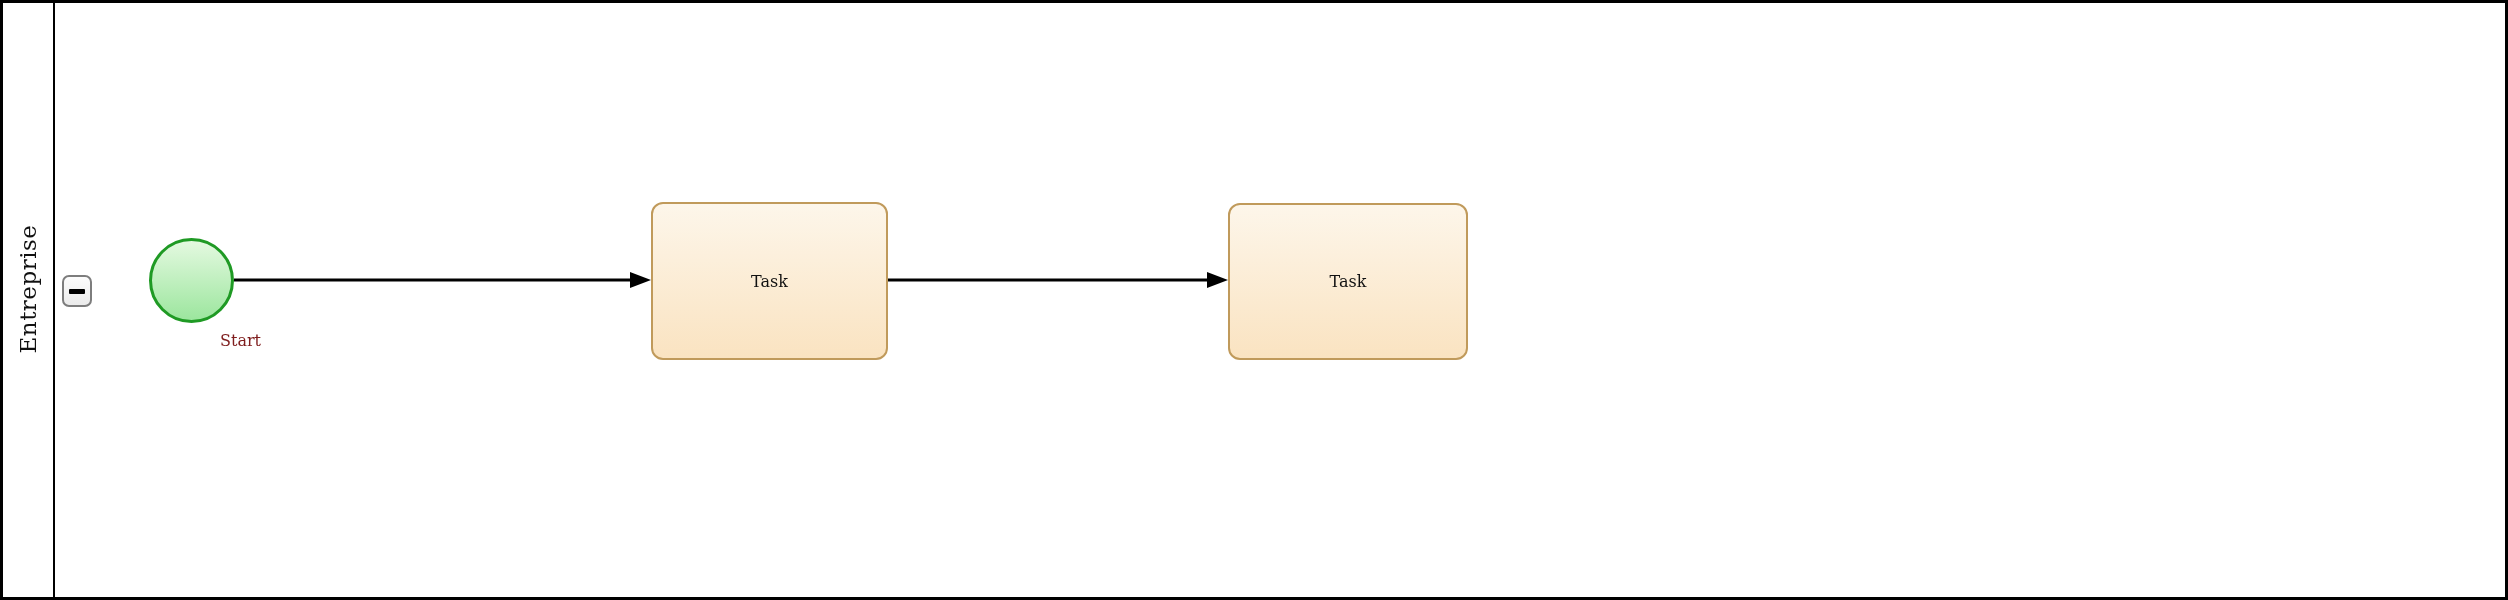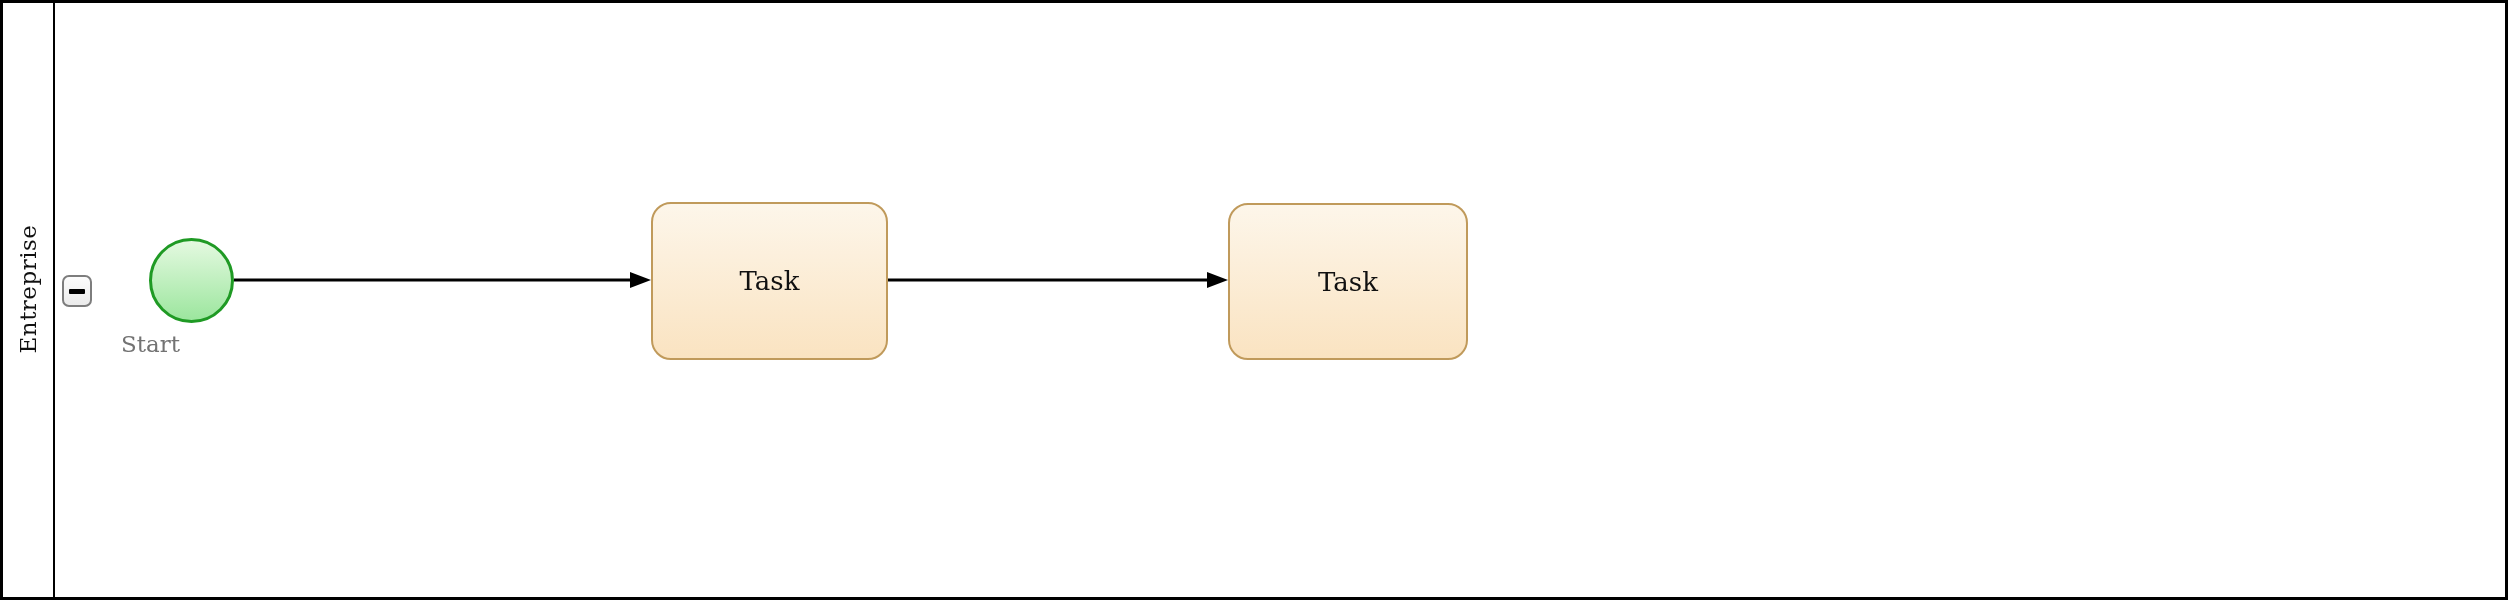--- a/index.html
+++ b/index.html
@@ -77,35 +77,35 @@
     box-sizing: border-box;
     border: 3px solid #1f9a24;
     border-radius: 50%;
     background: linear-gradient(#e4f9e0, #9ce69e);
   }
   .start-label {
     position: absolute;
     left: 121px;
     top: 331px;
     width: 140px;
-    text-align: left;
-    font-size: 23px;
-    color: #737373;
+    text-align: right;
+    font-size: 16px;
+    color: #7f1d1d;
   }
   
   .task {
     position: absolute;
     box-sizing: border-box;
     border: 2px solid #c09a5b;
-    border-radius: 20px;
+    border-radius: 12px;
     background: linear-gradient(#fdf6ea, #fae3c1);
     display: flex;
     align-items: center;
     justify-content: center;
-    font-size: 26px;
+    font-size: 16px;
     color: #111111;
   }
   .task-1 { left: 651px; top: 202px; width: 237px; height: 158px; }
   .task-2 { left: 1228px; top: 203px; width: 240px; height: 157px; }
   
   .connectors {
     position: absolute;
     inset: 0;
     width: 2508px;
     height: 600px;

